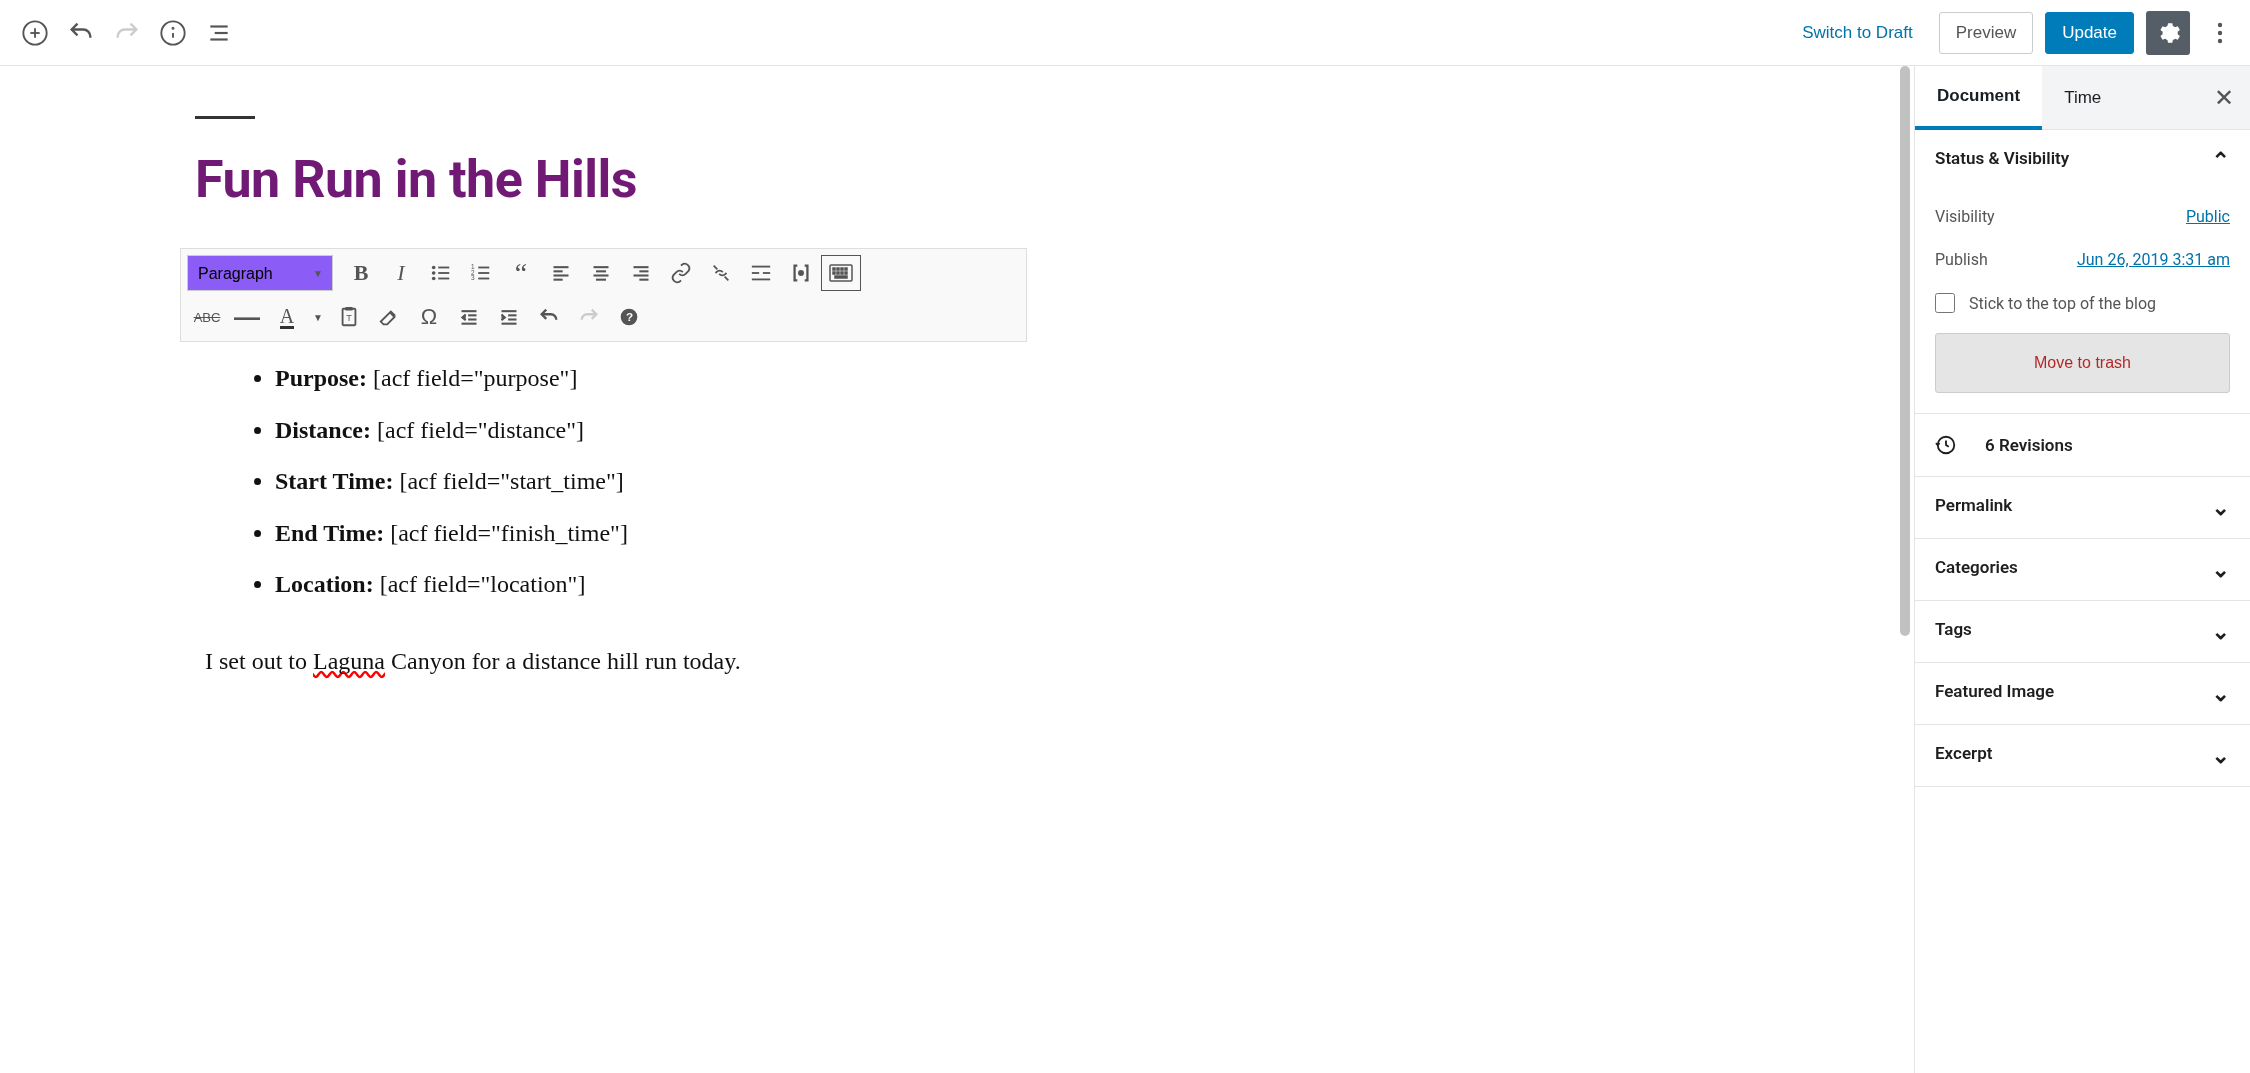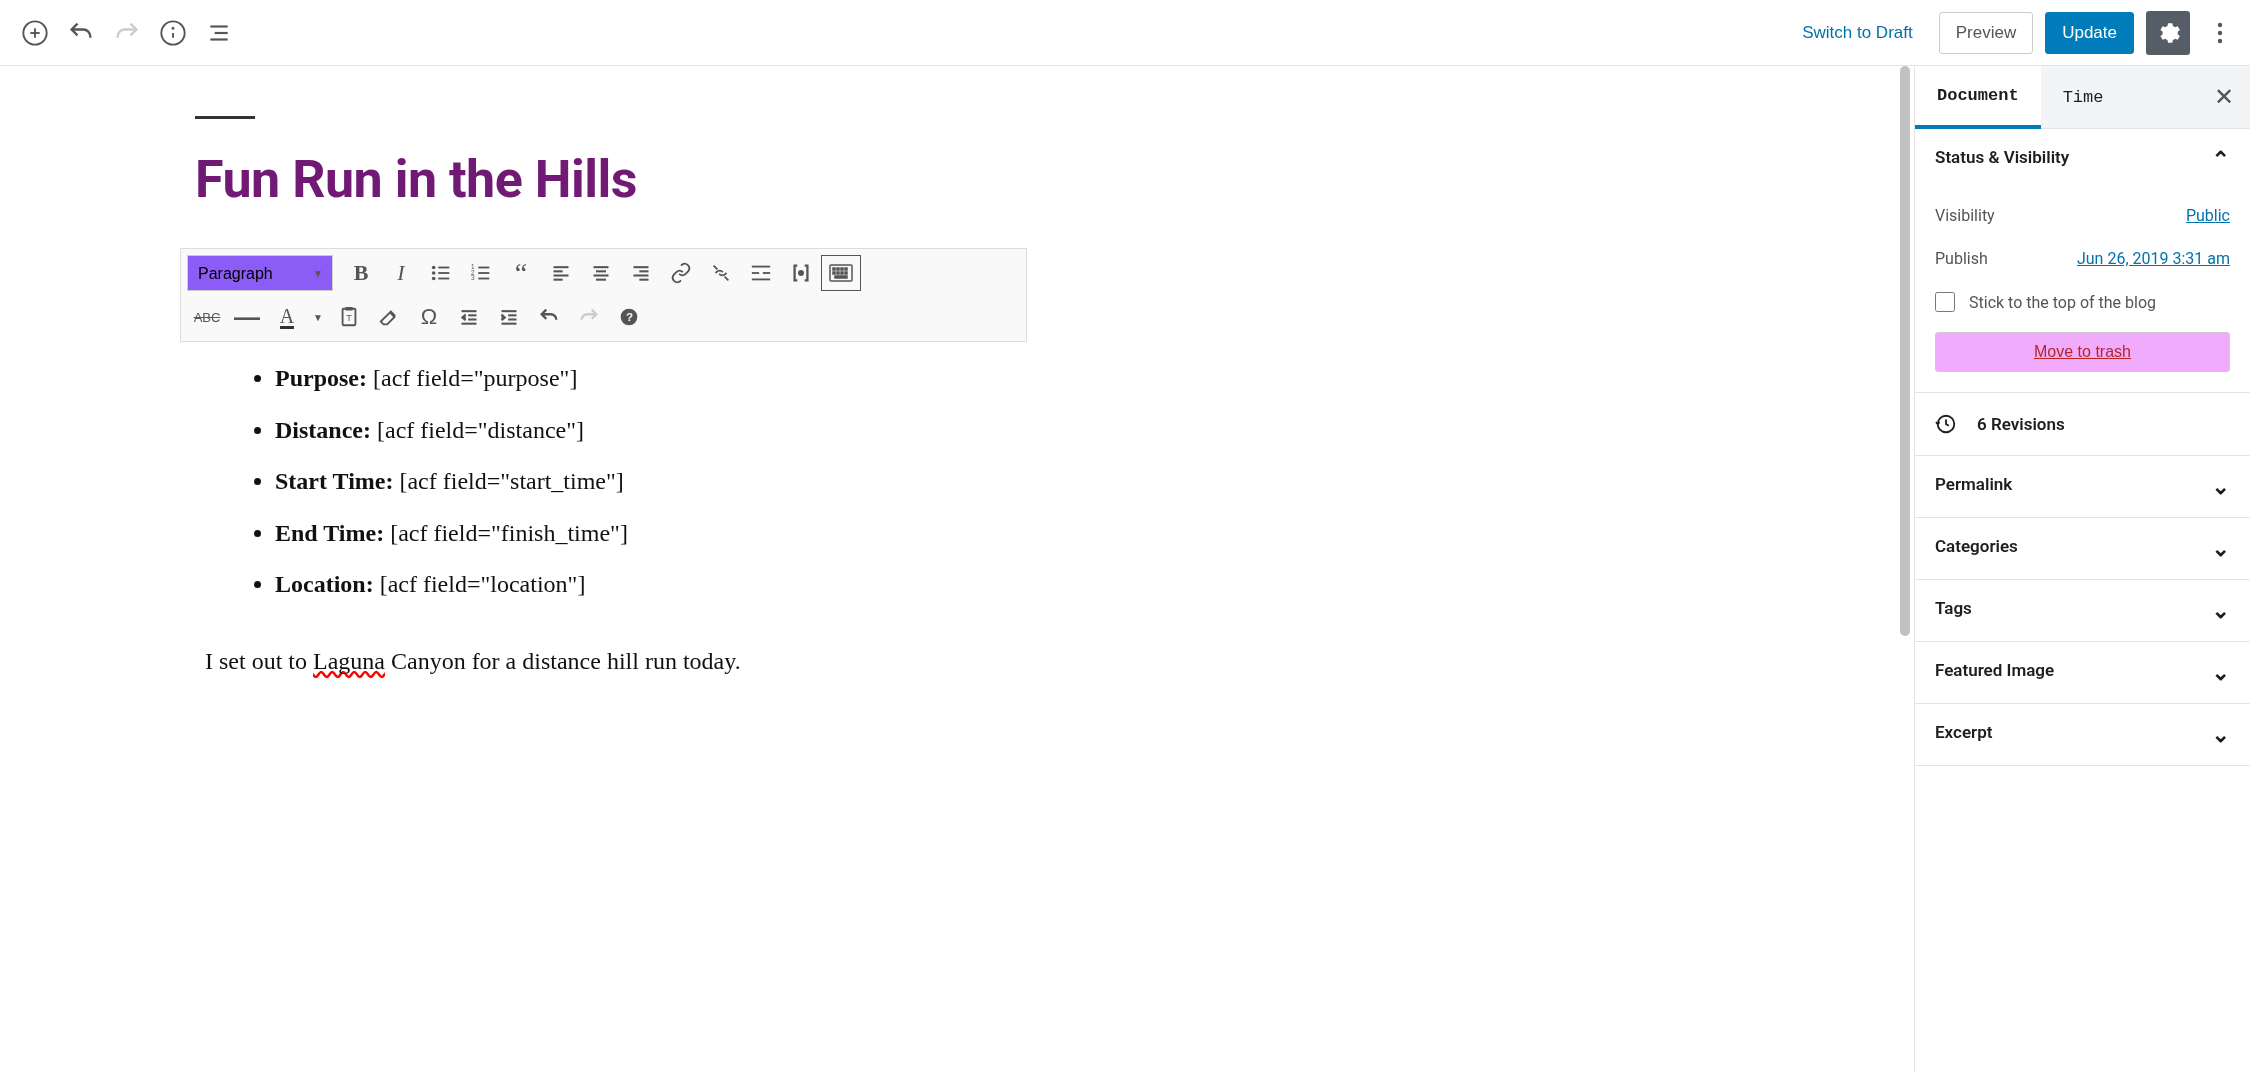--- a/index.html
+++ b/index.html
@@ -40,33 +40,33 @@
     .content-body ul { list-style: disc; padding-left: 70px; }
     .content-body li { margin-bottom: 18px; line-height: 1.4; }
     .content-body li strong { font-weight: 700; }
     .content-body p { margin-top: 40px; line-height: 1.6; }
     .spellerror { text-decoration: underline wavy red; text-decoration-skip-ink: none; }
     
     
     .sidebar { width: 336px; border-left: 1px solid #e2e4e7; background: #fff; display: flex; flex-direction: column; position: relative; }
     .sidebar-scroll { position: absolute; left: -15px; top: 0; width: 10px; height: 570px; background: #c1c1c1; border-radius: 5px; }
     .sidebar-tabs { display: flex; border-bottom: 1px solid #e2e4e7; background: #f3f4f5; position: relative; }
-    .sidebar-tab { padding: 20px 22px; font-size: 17px; background: none; border: none; cursor: pointer; color: #191e23; font-weight: 500; font-family: Liberation Mono, monospace; }
+    .sidebar-tab { padding: 20px 22px; font-size: 17px; background: none; border: none; cursor: pointer; color: #191e23; font-weight: 500; }
     .sidebar-tab.active { border-bottom: 4px solid #007cba; background: #fff; margin-bottom: -1px; font-weight: 600; }
     .sidebar-close { position: absolute; right: 6px; top: 50%; transform: translateY(-50%); background: none; border: none; font-size: 24px; color: #555; cursor: pointer; padding: 6px 10px; }
     
     .panel { border-bottom: 1px solid #e2e4e7; }
     .panel-header { padding: 18px 20px; display: flex; justify-content: space-between; cursor: pointer; font-size: 17px; font-weight: 600; }
     .panel-body { padding: 4px 20px 20px; }
     .panel-row { display: flex; justify-content: space-between; align-items: center; padding: 12px 0; font-size: 16px; color: #555; }
     .panel-link { color: #0073aa; text-decoration: underline; cursor: pointer; }
     .checkbox-row { display: flex; align-items: center; gap: 14px; padding: 12px 0 20px; font-size: 16px; color: #555; }
     .checkbox-row input { width: 20px; height: 20px; cursor: pointer; }
-    .trash-btn { width: 100%; padding: 10px; background: #f0abfc; border: 1px solid #ccc; color: #b52727; font-size: 16px; cursor: pointer; border-radius: 3px; text-decoration: underline; }
-    .revisions-row { padding: 20px; display: flex; align-items: center; gap: 20px; font-size: 17px; font-weight: 600; border-bottom: 1px solid #e2e4e7; cursor: pointer; }
+    .trash-btn { width: 100%; padding: 20px; background: #e5e5e5; border: 1px solid #ccc; color: #b52727; font-size: 16px; cursor: pointer; border-radius: 3px; }
+    .revisions-row { padding: 20px; display: flex; align-items: center; gap: 28px; font-size: 17px; font-weight: 600; border-bottom: 1px solid #e2e4e7; cursor: pointer; }
     .chevron { font-size: 22px; }
     
     svg { display: block; }
   </style>
 </head>
 <body>
 
 <div class="top-toolbar">
   <div class="toolbar-left">
     <button class="icon-btn">

